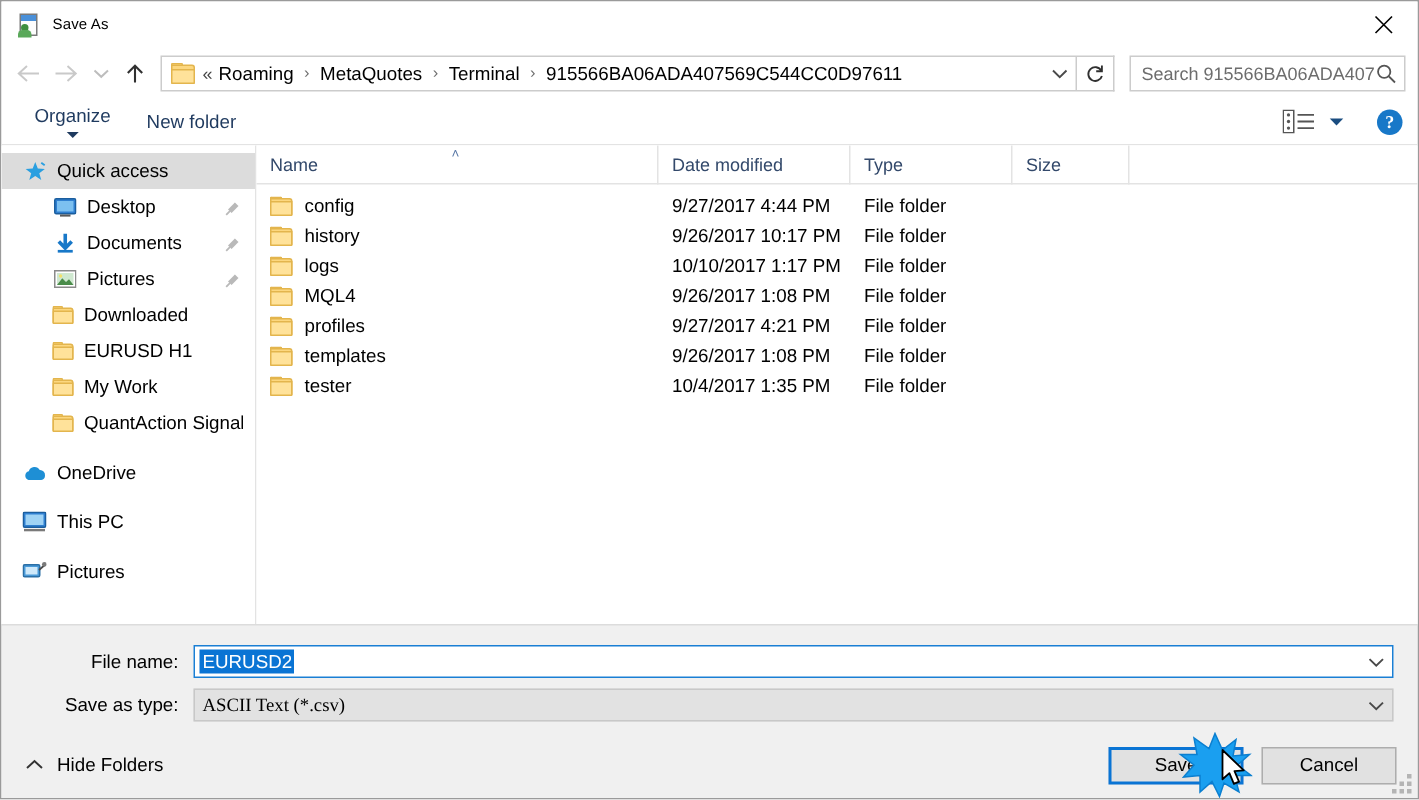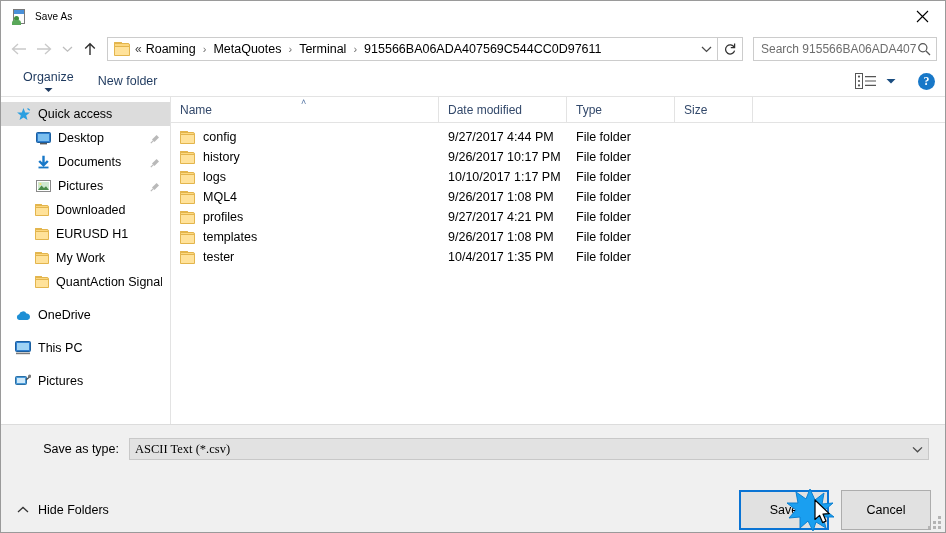--- a/index.html
+++ b/index.html
@@ -288,21 +288,21 @@
     padding: 0 14px 0 16px;
     position: relative;
     gap: 24px;
   }
   #hide-folders {
     display: flex; align-items: center; gap: 9px;
     font-size: 12.5px; color: #000;
   }
   #btn-group { margin-left: auto; display: flex; align-items: center; gap: 12px; }
   .dlg-btn {
-    width: 90px; height: 40px;
+    width: 90px; height: 25px;
     background: #e1e1e1; border: 1px solid #adadad;
     font-size: 12.5px; color: #000;
     display: flex; align-items: center; justify-content: center;
     font-family: "Liberation Sans", sans-serif;
   }
   .dlg-btn.default {
     border: 2px solid #0a74d4;
   }
   #resize-grip {
     position: absolute; right: 4px; bottom: 3px;
@@ -689,20 +689,31 @@
           <span class="fc fc-type">File folder</span>
           <span class="fc fc-size"></span>
         </div>
 
       </div>
     </div>
   </div>
 
   <div id="formarea">
     <div class="frm-row">
+      <div class="frm-label">File name:</div>
+      <div class="frm-field" id="filename-field">
+        <span id="filename-value">EURUSD2</span>
+        <span class="fld-chev">
+          <svg width="11" height="7" viewBox="0 0 11 7">
+            <path d="M1,1.4 L5.5,5.8 L10,1.4" stroke="#4a4a4a" stroke-width="1.3" fill="none"></path>
+          </svg>
+        </span>
+      </div>
+    </div>
+    <div class="frm-row">
       <div class="frm-label">Save as type:</div>
       <div class="frm-field" id="savetype-field">
         <span id="savetype-value">ASCII Text (*.csv)</span>
         <span class="fld-chev">
           <svg width="11" height="7" viewBox="0 0 11 7">
             <path d="M1,1.4 L5.5,5.8 L10,1.4" stroke="#4a4a4a" stroke-width="1.3" fill="none"></path>
           </svg>
         </span>
       </div>
     </div>

